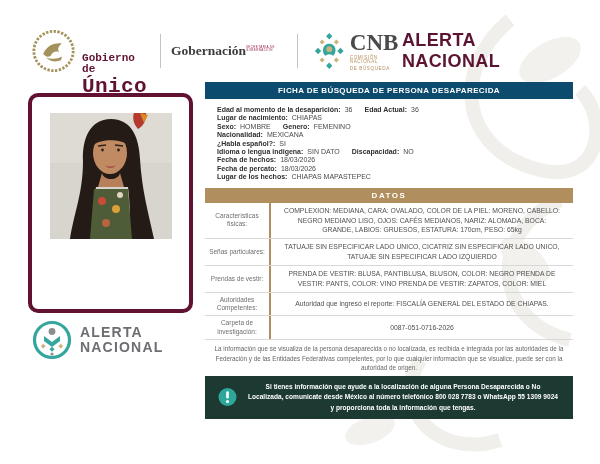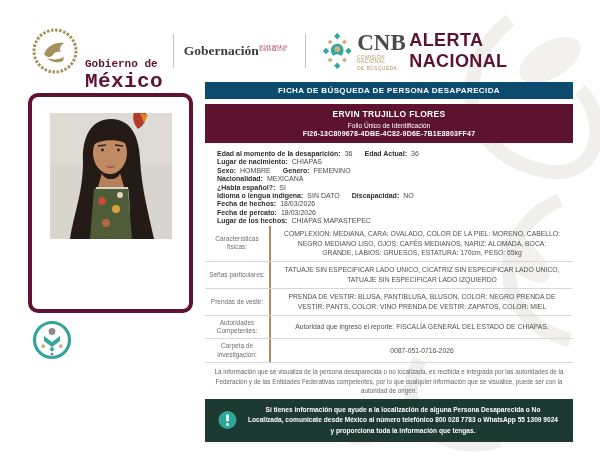--- a/index.html
+++ b/index.html
@@ -80,21 +80,21 @@
 
   <div class="header">
     <div class="gob-logo">
       <svg class="seal" viewBox="0 0 46 46">
         <circle cx="23" cy="23" r="21" fill="none" stroke="#a5915c" stroke-width="3" stroke-dasharray="2.5 1.6"></circle>
         <path d="M12,26 C16,18 22,14 32,15 C28,18 27,21 29,24 C25,23 22,24 20,28 C17,30 14,29 12,26 Z" fill="#a5915c"></path>
         <path d="M15,30 C20,32 27,32 32,29 L31,33 C26,35 20,35 15,30 Z" fill="#a5915c"></path>
       </svg>
       <div class="gob-text">
         <span class="gob-line1">Gobierno de</span>
-        <span class="gob-line2">México</span>
+        <span class="gob-line2">Único</span>
       </div>
     </div>
     <div class="vdiv"></div>
     <div class="segob">
       <span class="segob-main">Gobernación</span>
       <span class="segob-sub">SECRETARÍA DE GOBERNACIÓN</span>
     </div>
     <div class="vdiv"></div>
     <div class="cnb">
       <svg class="cnb-emblem" viewBox="0 0 34 42">
@@ -146,43 +146,43 @@
   <div class="alerta-logo">
     <svg class="alerta-ring" viewBox="0 0 40 40">
       <circle cx="20" cy="20" r="17.5" fill="none" stroke="#35a69e" stroke-width="3.2"></circle>
       <circle cx="20" cy="11.5" r="3.4" fill="#8a8c8e"></circle>
       <path d="M12,16 L20,22 L28,16 L28,21 L20,27 L12,21 Z" fill="#35a69e"></path>
       <rect x="9.5" y="24.5" width="3.4" height="3.4" fill="#c9b37e" transform="rotate(45 11.2 26.2)"></rect>
       <rect x="27.1" y="24.5" width="3.4" height="3.4" fill="#c9b37e" transform="rotate(45 28.8 26.2)"></rect>
       <rect x="18.2" y="27.5" width="3.6" height="3.6" fill="#35a69e" transform="rotate(45 20 29.3)"></rect>
       <circle cx="20" cy="34" r="1.6" fill="#8a8c8e"></circle>
     </svg>
+    <div class="alerta-text">
+      <span>ALERTA</span>
+      <span>NACIONAL</span>
+    </div>
   </div>
 
   <div class="main">
     <div class="ficha-bar">FICHA DE BÚSQUEDA DE PERSONA DESAPARECIDA</div>
 
-    <div class="name-box">
-      <div class="person-name">ERVIN TRUJILLO FLORES</div>
-      <div class="folio-label">Folio Único de Identificación</div>
-      <div class="folio-id">FI26-13C809678-4DBE-4C82-9D6E-7B1E8803FF47</div>
-    </div>
 
     <div class="fields" id="fields">
         <div class="field-row"><span class="flabel">Edad al momento de la desaparición:</span><span class="fvalue">36</span><span class="flabel">Edad Actual:</span><span class="fvalue">36</span></div>
         <div class="field-row"><span class="flabel">Lugar de nacimiento:</span><span class="fvalue">CHIAPAS</span></div>
         <div class="field-row"><span class="flabel">Sexo:</span><span class="fvalue">HOMBRE</span><span class="flabel">Genero:</span><span class="fvalue">FEMENINO</span></div>
         <div class="field-row"><span class="flabel">Nacionalidad:</span><span class="fvalue">MEXICANA</span></div>
         <div class="field-row"><span class="flabel">¿Habla español?:</span><span class="fvalue">SI</span></div>
         <div class="field-row"><span class="flabel">Idioma o lengua indigena:</span><span class="fvalue">SIN DATO</span><span class="flabel">Discapacidad:</span><span class="fvalue">NO</span></div>
         <div class="field-row"><span class="flabel">Fecha de hechos:</span><span class="fvalue">18/03/2026</span></div>
         <div class="field-row"><span class="flabel">Fecha de percato:</span><span class="fvalue">18/03/2026</span></div>
         <div class="field-row"><span class="flabel">Lugar de los hechos:</span><span class="fvalue">CHIAPAS MAPASTEPEC</span></div>
       </div>
 
+    <div class="datos-bar">DATOS</div>
     <div class="datos-table" id="datos-table">
         <div class="trow">
           <div class="tlabel">Características físicas:</div>
           <div class="tvalue">COMPLEXION: MEDIANA, CARA: OVALADO, COLOR DE LA PIEL: MORENO, CABELLO: NEGRO MEDIANO LISO, OJOS: CAFÉS MEDIANOS, NARIZ: ALOMADA, BOCA: GRANDE, LABIOS: GRUESOS, ESTATURA: 170cm, PESO: 65kg</div>
         </div>
         <div class="trow">
           <div class="tlabel">Señas particulares:</div>
           <div class="tvalue">TATUAJE SIN ESPECIFICAR LADO UNICO, CICATRIZ SIN ESPECIFICAR LADO UNICO, TATUAJE SIN ESPECIFICAR LADO IZQUIERDO</div>
         </div>
         <div class="trow">

